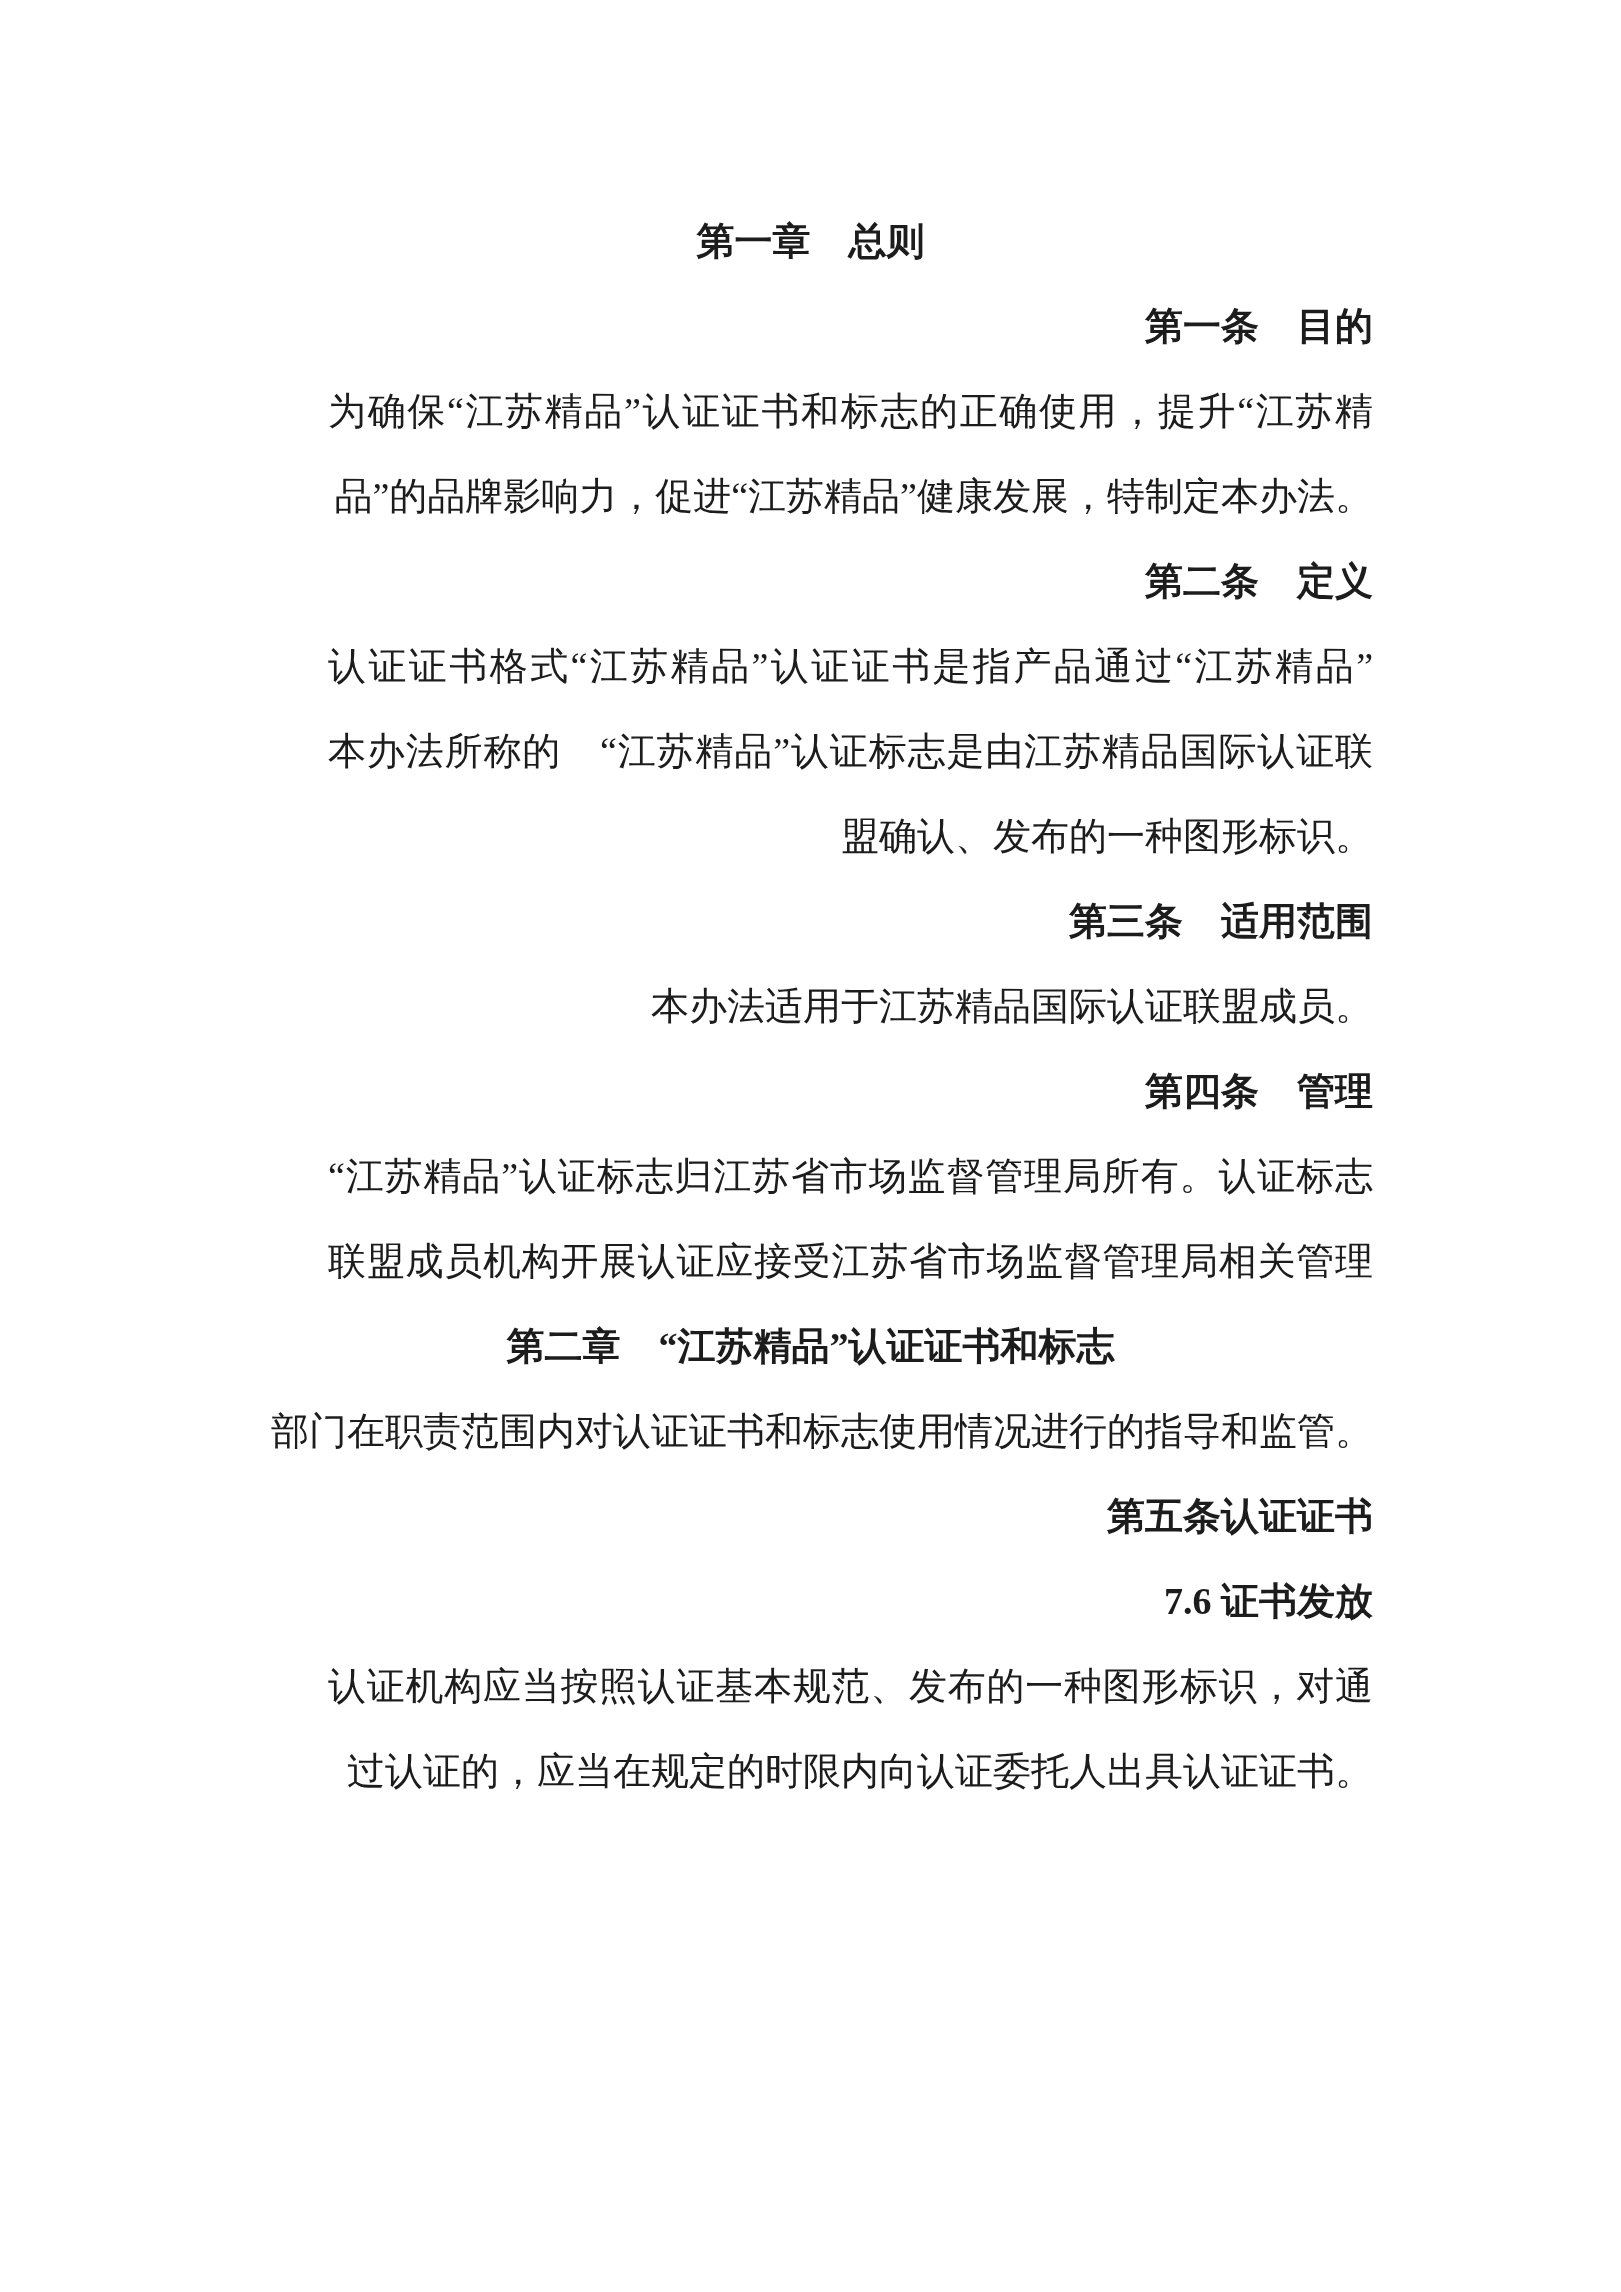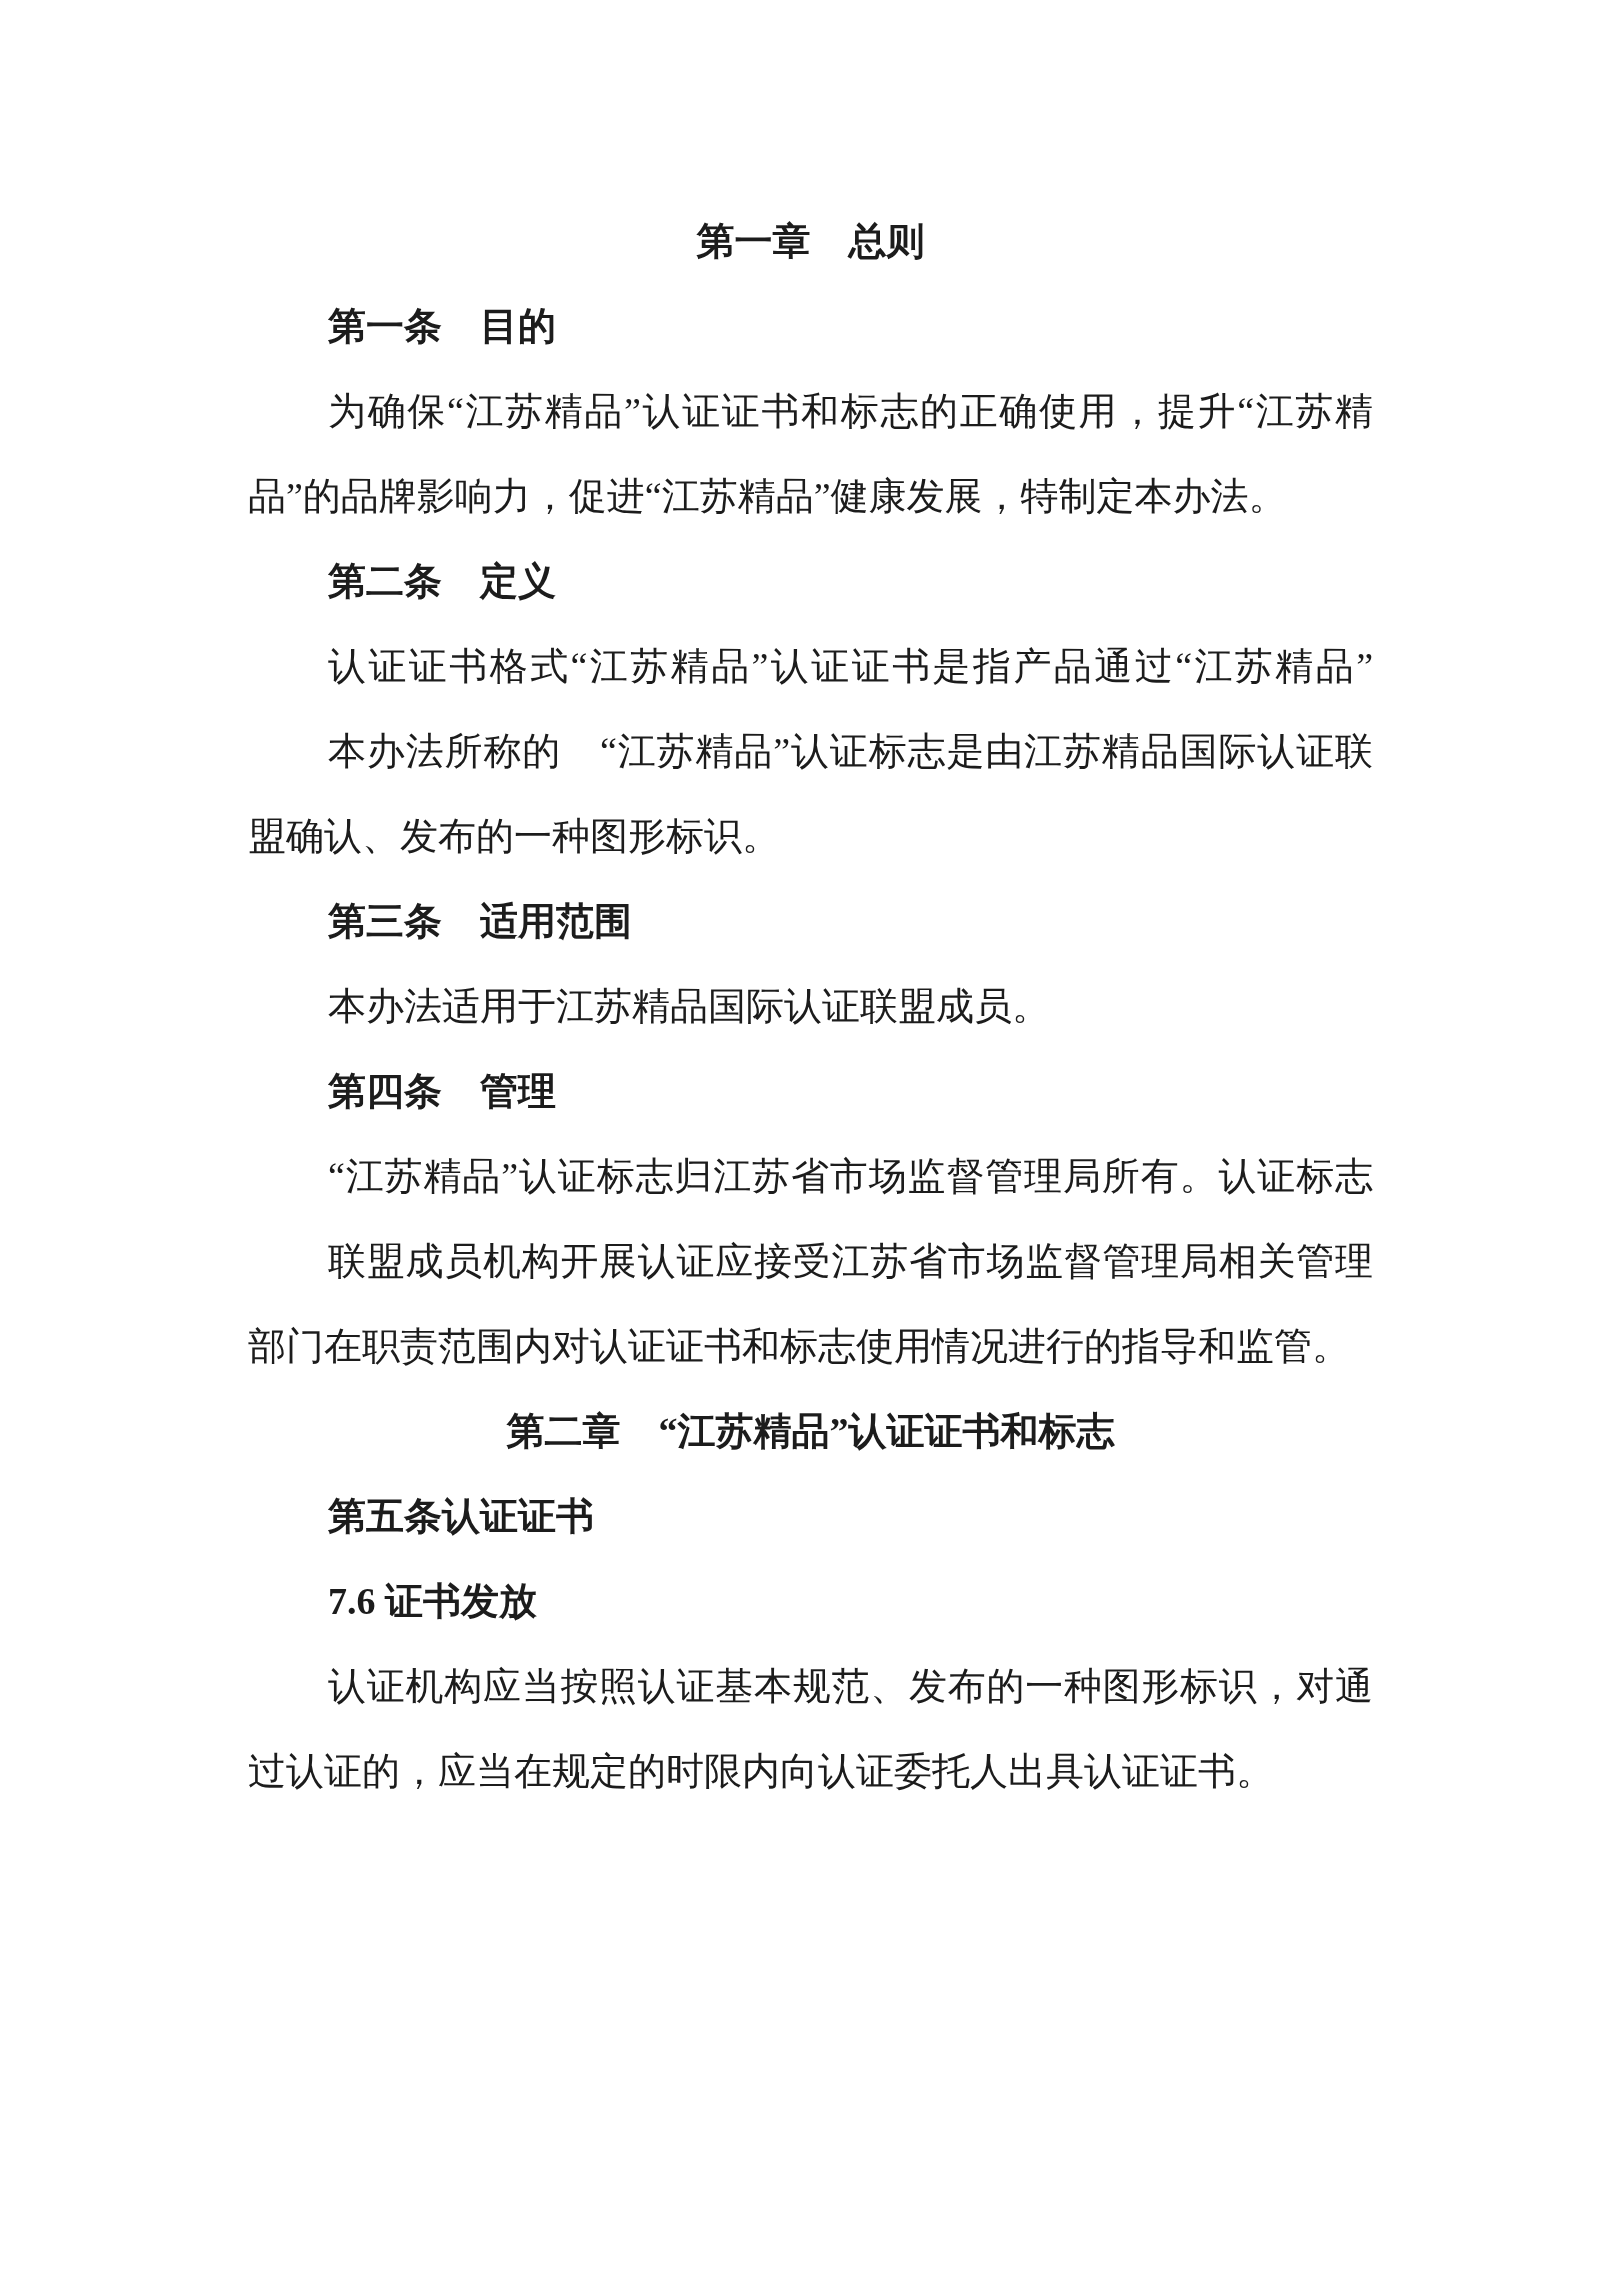--- a/index.html
+++ b/index.html
@@ -29,20 +29,21 @@
     left: 248px;
     top: 199px;
     width: 1125px;
   }
   .line {
     height: 85px;
     line-height: 85px;
     font-size: 38px;
     letter-spacing: 0px;
     white-space: nowrap;
+    text-align: right;
   }
   
   .full {
     white-space: normal;
     text-align: justify;
     text-align-last: justify;
   }
   .indent {
     padding-left: 80px;
   }
@@ -68,22 +69,22 @@
     <div class="line">品”的品牌影响力，促进“江苏精品”健康发展，特制定本办法。</div>
     <div class="line bold indent">第二条　定义</div>
     <div class="line indent full">认证证书格式“江苏精品”认证证书是指产品通过“江苏精品”</div>
     <div class="line indent full">本办法所称的　“江苏精品”认证标志是由江苏精品国际认证联</div>
     <div class="line">盟确认、发布的一种图形标识。</div>
     <div class="line bold indent">第三条　适用范围</div>
     <div class="line indent">本办法适用于江苏精品国际认证联盟成员。</div>
     <div class="line bold indent">第四条　管理</div>
     <div class="line indent full">“江苏精品”认证标志归江苏省市场监督管理局所有。认证标志</div>
     <div class="line indent full">联盟成员机构开展认证应接受江苏省市场监督管理局相关管理</div>
+    <div class="line center">第二章　“江苏精品”认证证书和标志</div>
     <div class="line">部门在职责范围内对认证证书和标志使用情况进行的指导和监管。</div>
-    <div class="line center">第二章　“江苏精品”认证证书和标志</div>
     <div class="line bold indent">第五条认证证书</div>
     <div class="line bold indent">7.6 证书发放</div>
     <div class="line indent full">认证机构应当按照认证基本规范、发布的一种图形标识，对通</div>
     <div class="line">过认证的，应当在规定的时限内向认证委托人出具认证证书。</div>
 
   </div>
 </div>
 
 
 </body></html>

